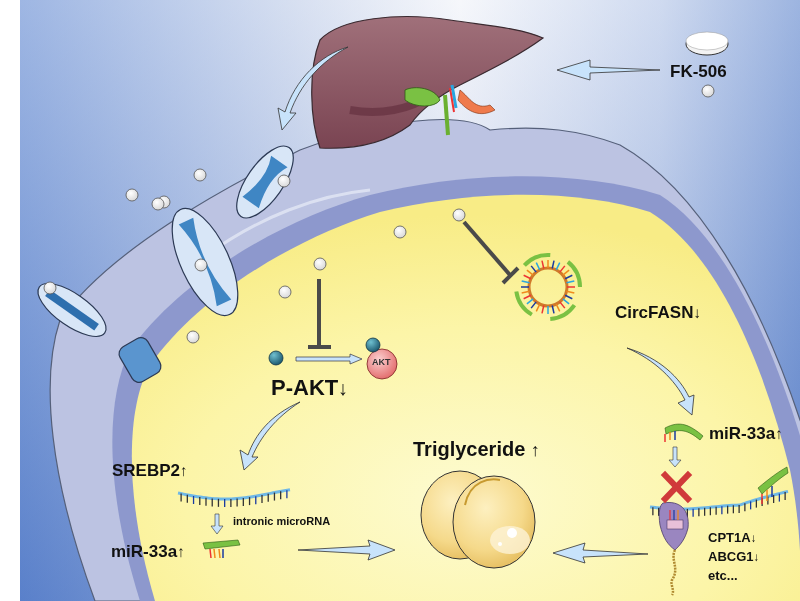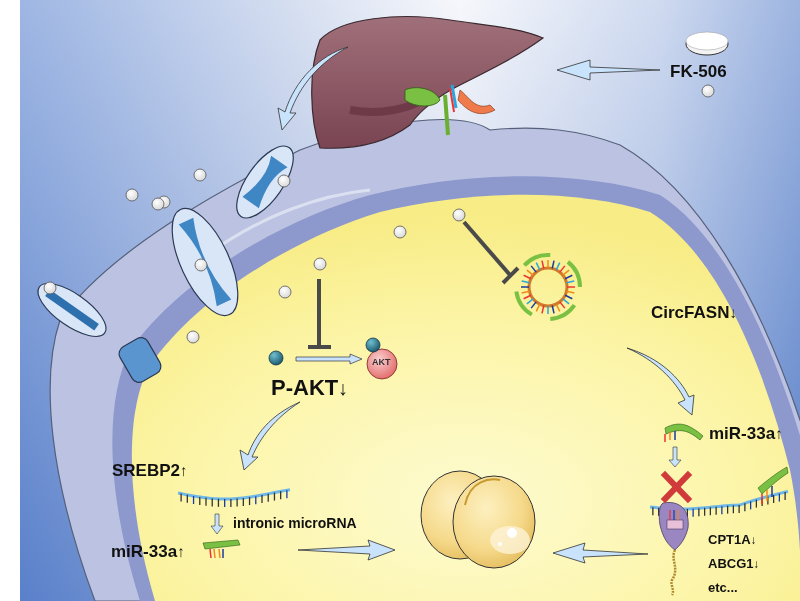--- a/index.html
+++ b/index.html
@@ -2,21 +2,21 @@
 <html><head>
   <meta charset="utf-8">
   <style>
     html, body { margin: 0; padding: 0; }
     body { width: 800px; height: 601px; overflow: hidden; font-family: "Liberation Sans", sans-serif; }
     #stage { position: relative; width: 800px; height: 601px; margin-left: 20px; }
     #stage svg { position: absolute; left: 0; top: 0; }
     .lbl { position: absolute; font-family: "Liberation Sans", sans-serif; font-weight: bold; color: #111; white-space: nowrap; line-height: 1; }
     .lbl-lg { font-size: 22px; }
     .lbl-md { font-size: 17px; }
-    .lbl-sm { font-size: 14px; }
+    .lbl-sm { font-size: 11px; }
     .lbl-tg { font-size: 20px; }
     .arrow-sym { font-weight: normal; font-size: 0.9em; }
   </style>
 </head>
 <body>
 
 <div id="stage">
 <svg width="800" height="601" viewBox="0 0 800 601" xmlns="http://www.w3.org/2000/svg">
   <defs>
     <linearGradient id="bgGrad" x1="0" y1="0" x2="1" y2="0">
@@ -275,29 +275,30 @@
     <line x1="752" y1="486" x2="752" y2="497" stroke="#1a3aa0" stroke-width="1.5"></line>
   </g>
 </svg>
 
 <div class="lbl lbl-md" style="left:650px; top:63px;"><span>FK-506</span></div>
 
 <div class="lbl" style="left:352px; top:358px; font-size:9px; font-weight:bold; color:#333;"><span>AKT</span></div>
 
 <div class="lbl lbl-lg" style="left:251px; top:377px;"><span>P-AKT</span><span class="arrow-sym">↓</span></div>
 
-<div class="lbl lbl-md" style="left:631px; top:304px;"><span>CircFASN</span><span class="arrow-sym">↓</span></div>
+<div class="lbl lbl-md" style="left:595px; top:304px;"><span>CircFASN</span><span class="arrow-sym">↓</span></div>
 
 <div class="lbl lbl-md" style="left:92px; top:462px;"><span>SREBP2</span><span class="arrow-sym">↑</span></div>
 
 <div class="lbl lbl-sm" style="left:213px; top:516px;"><span>intronic microRNA</span></div>
 
 <div class="lbl lbl-md" style="left:91px; top:543px;"><span>miR-33a</span><span class="arrow-sym">↑</span></div>
 
 <div class="lbl lbl-md" style="left:689px; top:425px;"><span>miR-33a</span><span class="arrow-sym">↑</span></div>
 
-
-<div class="lbl" style="left:688px; top:528px; font-size:13px; line-height:24px;">
+<div class="lbl lbl-tg" style="left:393px; top:439px;"><span>Triglyceride</span> <span class="arrow-sym">↑</span></div>
+
+<div class="lbl" style="left:688px; top:528px; font-size:13px; line-height:19px;">
   <div><span>CPT1A</span><span class="arrow-sym">↓</span></div>
   <div><span>ABCG1</span><span class="arrow-sym">↓</span></div>
   <div><span>etc...</span></div>
 </div>
 </div>
 
 </body></html>

